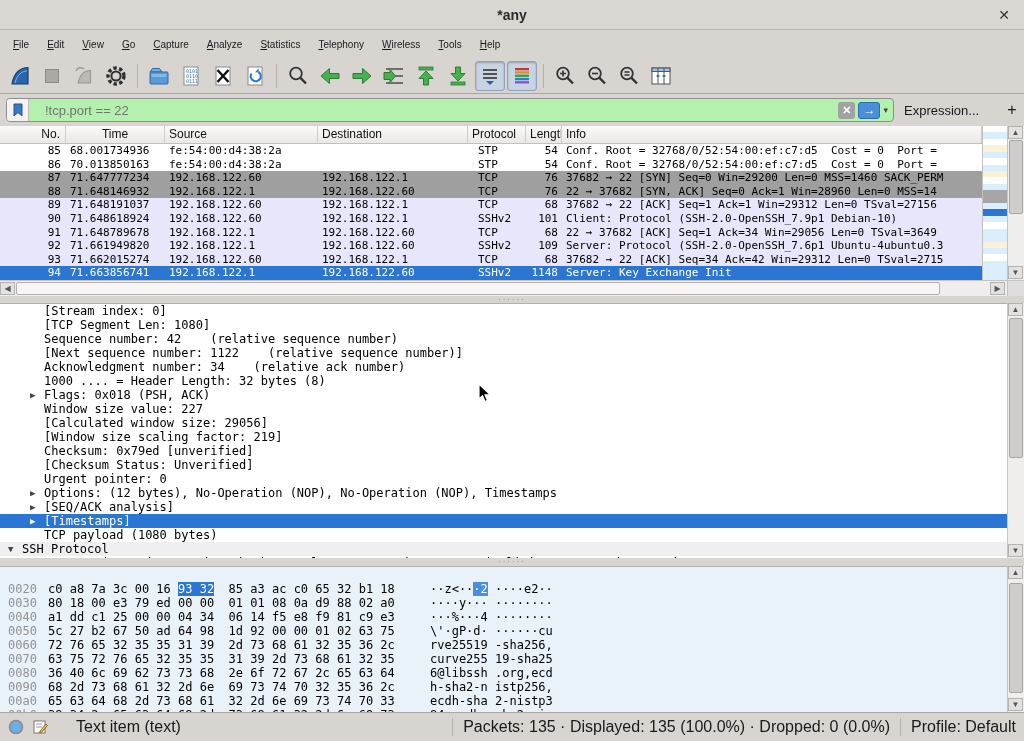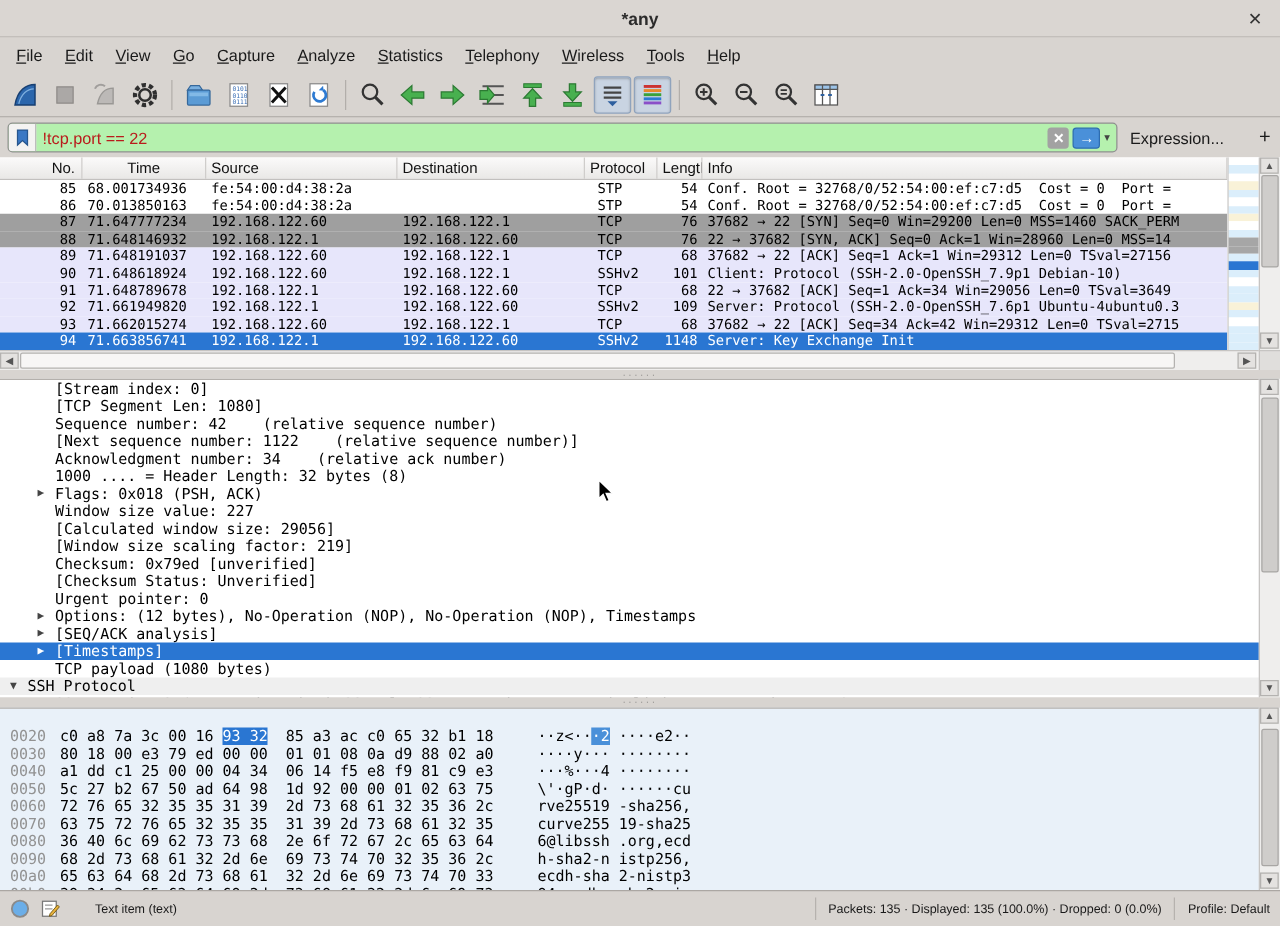--- a/index.html
+++ b/index.html
@@ -6,34 +6,34 @@
   html,body { width:1024px; height:741px; font-family:"Liberation Sans",sans-serif; background:#d8d4d0; overflow:hidden; }
   #app { position:relative; width:1024px; height:741px; background:#d8d4d0; }
 
   
   #titlebar { position:absolute; left:0; top:0; width:1024px; height:30px; background:#dad6d2; border-bottom:1px solid #bcb8b4; display:flex; align-items:center; justify-content:center; }
   #titlebar .title { font-size:14px; font-weight:bold; color:#2b2b2b; }
   #titlebar .close { position:absolute; right:10px; top:5px; width:20px; height:20px; display:flex; align-items:center; justify-content:center; font-size:14px; color:#333; cursor:default; }
 
   
   #menubar { position:absolute; left:0; top:30px; width:1024px; height:28px; background:#d8d4d0; display:flex; align-items:center; padding-left:4px; }
-  .menu-item { display:inline-block; padding:4px 9px; font-size:13px; color:#1a1a1a; }
+  .menu-item { display:inline-block; padding:4px 9px; font-size:10px; color:#1a1a1a; }
   .menu-item::first-letter { text-decoration:underline; }
 
   
   #toolbar { position:absolute; left:0; top:58px; width:1024px; height:36px; background:#d8d4d0; border-bottom:1px solid #aba7a3; display:flex; align-items:center; padding-left:4px; }
   .tb-btn { width:30px; height:30px; margin:0 1px; display:flex; align-items:center; justify-content:center; border:1px solid transparent; border-radius:3px; }
   .tb-btn.pressed { background:#c9d4e2; border:1px solid #8fa3bd; box-shadow:inset 0 1px 2px rgba(0,0,0,.25); }
   .tb-sep { width:1px; height:24px; background:#b2aeaa; margin:0 5px; }
 
   
   #filterbar { position:absolute; left:0; top:94px; width:1024px; height:32px; background:#d8d4d0; display:flex; align-items:center; padding:0 6px; }
   #filter-field { flex:0 0 auto; width:888px; height:24px; background:#b5f1ae; border:1px solid #8f8f8f; border-radius:4px; display:flex; align-items:center; overflow:hidden; }
   #filter-bookmark { width:22px; height:22px; background:#f4f3f2; border-right:1px solid #bdbdbd; display:flex; align-items:center; justify-content:center; }
-  #filter-text { flex:1; font-size:13px; color:#b91c1c; padding-left:5px; white-space:pre; }
+  #filter-text { flex:1; font-size:13px; color:#737373; padding-left:16px; white-space:pre; }
   .filter-clear { width:17px; height:17px; border-radius:3px; background:#a2a2a2; color:#fff; font-size:11px; font-weight:bold; display:flex; align-items:center; justify-content:center; margin-right:3px; }
   .filter-apply { width:22px; height:17px; border-radius:3px; background:#4a90d9; border:1px solid #2d6cb0; color:#fff; font-size:12px; font-weight:bold; display:flex; align-items:center; justify-content:center; margin-right:3px; }
   .filter-caret { font-size:9px; color:#444; margin-right:5px; }
   #expression-btn { font-size:13px; color:#1a1a1a; padding:0 10px; }
   #filterbar .vsep { width:1px; height:20px; background:#b2aeaa; margin:0 4px; }
   #add-filter-btn { font-size:16px; color:#1a1a1a; padding:0 10px; }
 
   
   #packet-list { position:absolute; left:0; top:126px; width:1024px; height:170px; background:#ffffff; }
   #pl-header { position:absolute; left:0; top:0; width:982px; height:18px; background:linear-gradient(#fbfafa,#e9e8e6); border-bottom:1px solid #c2c0be; display:flex; font-size:12px; color:#111; }
@@ -83,21 +83,21 @@
   #hexpane { position:absolute; left:0; top:566px; width:1024px; height:146px; background:#e9f1f9; border-top:1px solid #b4b0ac; overflow:hidden; font-family:"DejaVu Sans Mono","Liberation Mono",monospace; font-size:12px; }
   .hx-row { height:14px; line-height:14px; white-space:pre; }
   .hx-off { position:absolute; left:8px; color:#929292; }
   .hx-bytes { position:absolute; left:48px; color:#000; }
   .hx-ascii { position:absolute; left:430px; color:#000; }
   .hx-hl { background:#2a76d2; color:#fff; }
   .hx-hl-ascii { background:#4a90d9; color:#fff; }
   #hex-vscroll { left:1007px; top:566px; width:17px; height:146px; }
 
   
-  #statusbar { position:absolute; left:0; top:712px; width:1024px; height:29px; background:#d8d4d0; border-top:1px solid #aba7a3; display:flex; align-items:center; font-size:10px; color:#1a1a1a; padding:0 8px; }
+  #statusbar { position:absolute; left:0; top:712px; width:1024px; height:29px; background:#d8d4d0; border-top:1px solid #aba7a3; display:flex; align-items:center; font-size:16px; color:#1a1a1a; padding:0 8px; }
   #sb-left { display:flex; align-items:center; gap:8px; flex:1 1 auto; }
   #sb-field-text { padding-left:20px; }
   #sb-right { display:flex; align-items:center; gap:10px; }
   .sb-sep { width:1px; height:18px; background:#b6b2ae; }
 
   #cursor { position:absolute; left:478px; top:383px; pointer-events:none; }
 </style>
 </head>
 <body>
 

